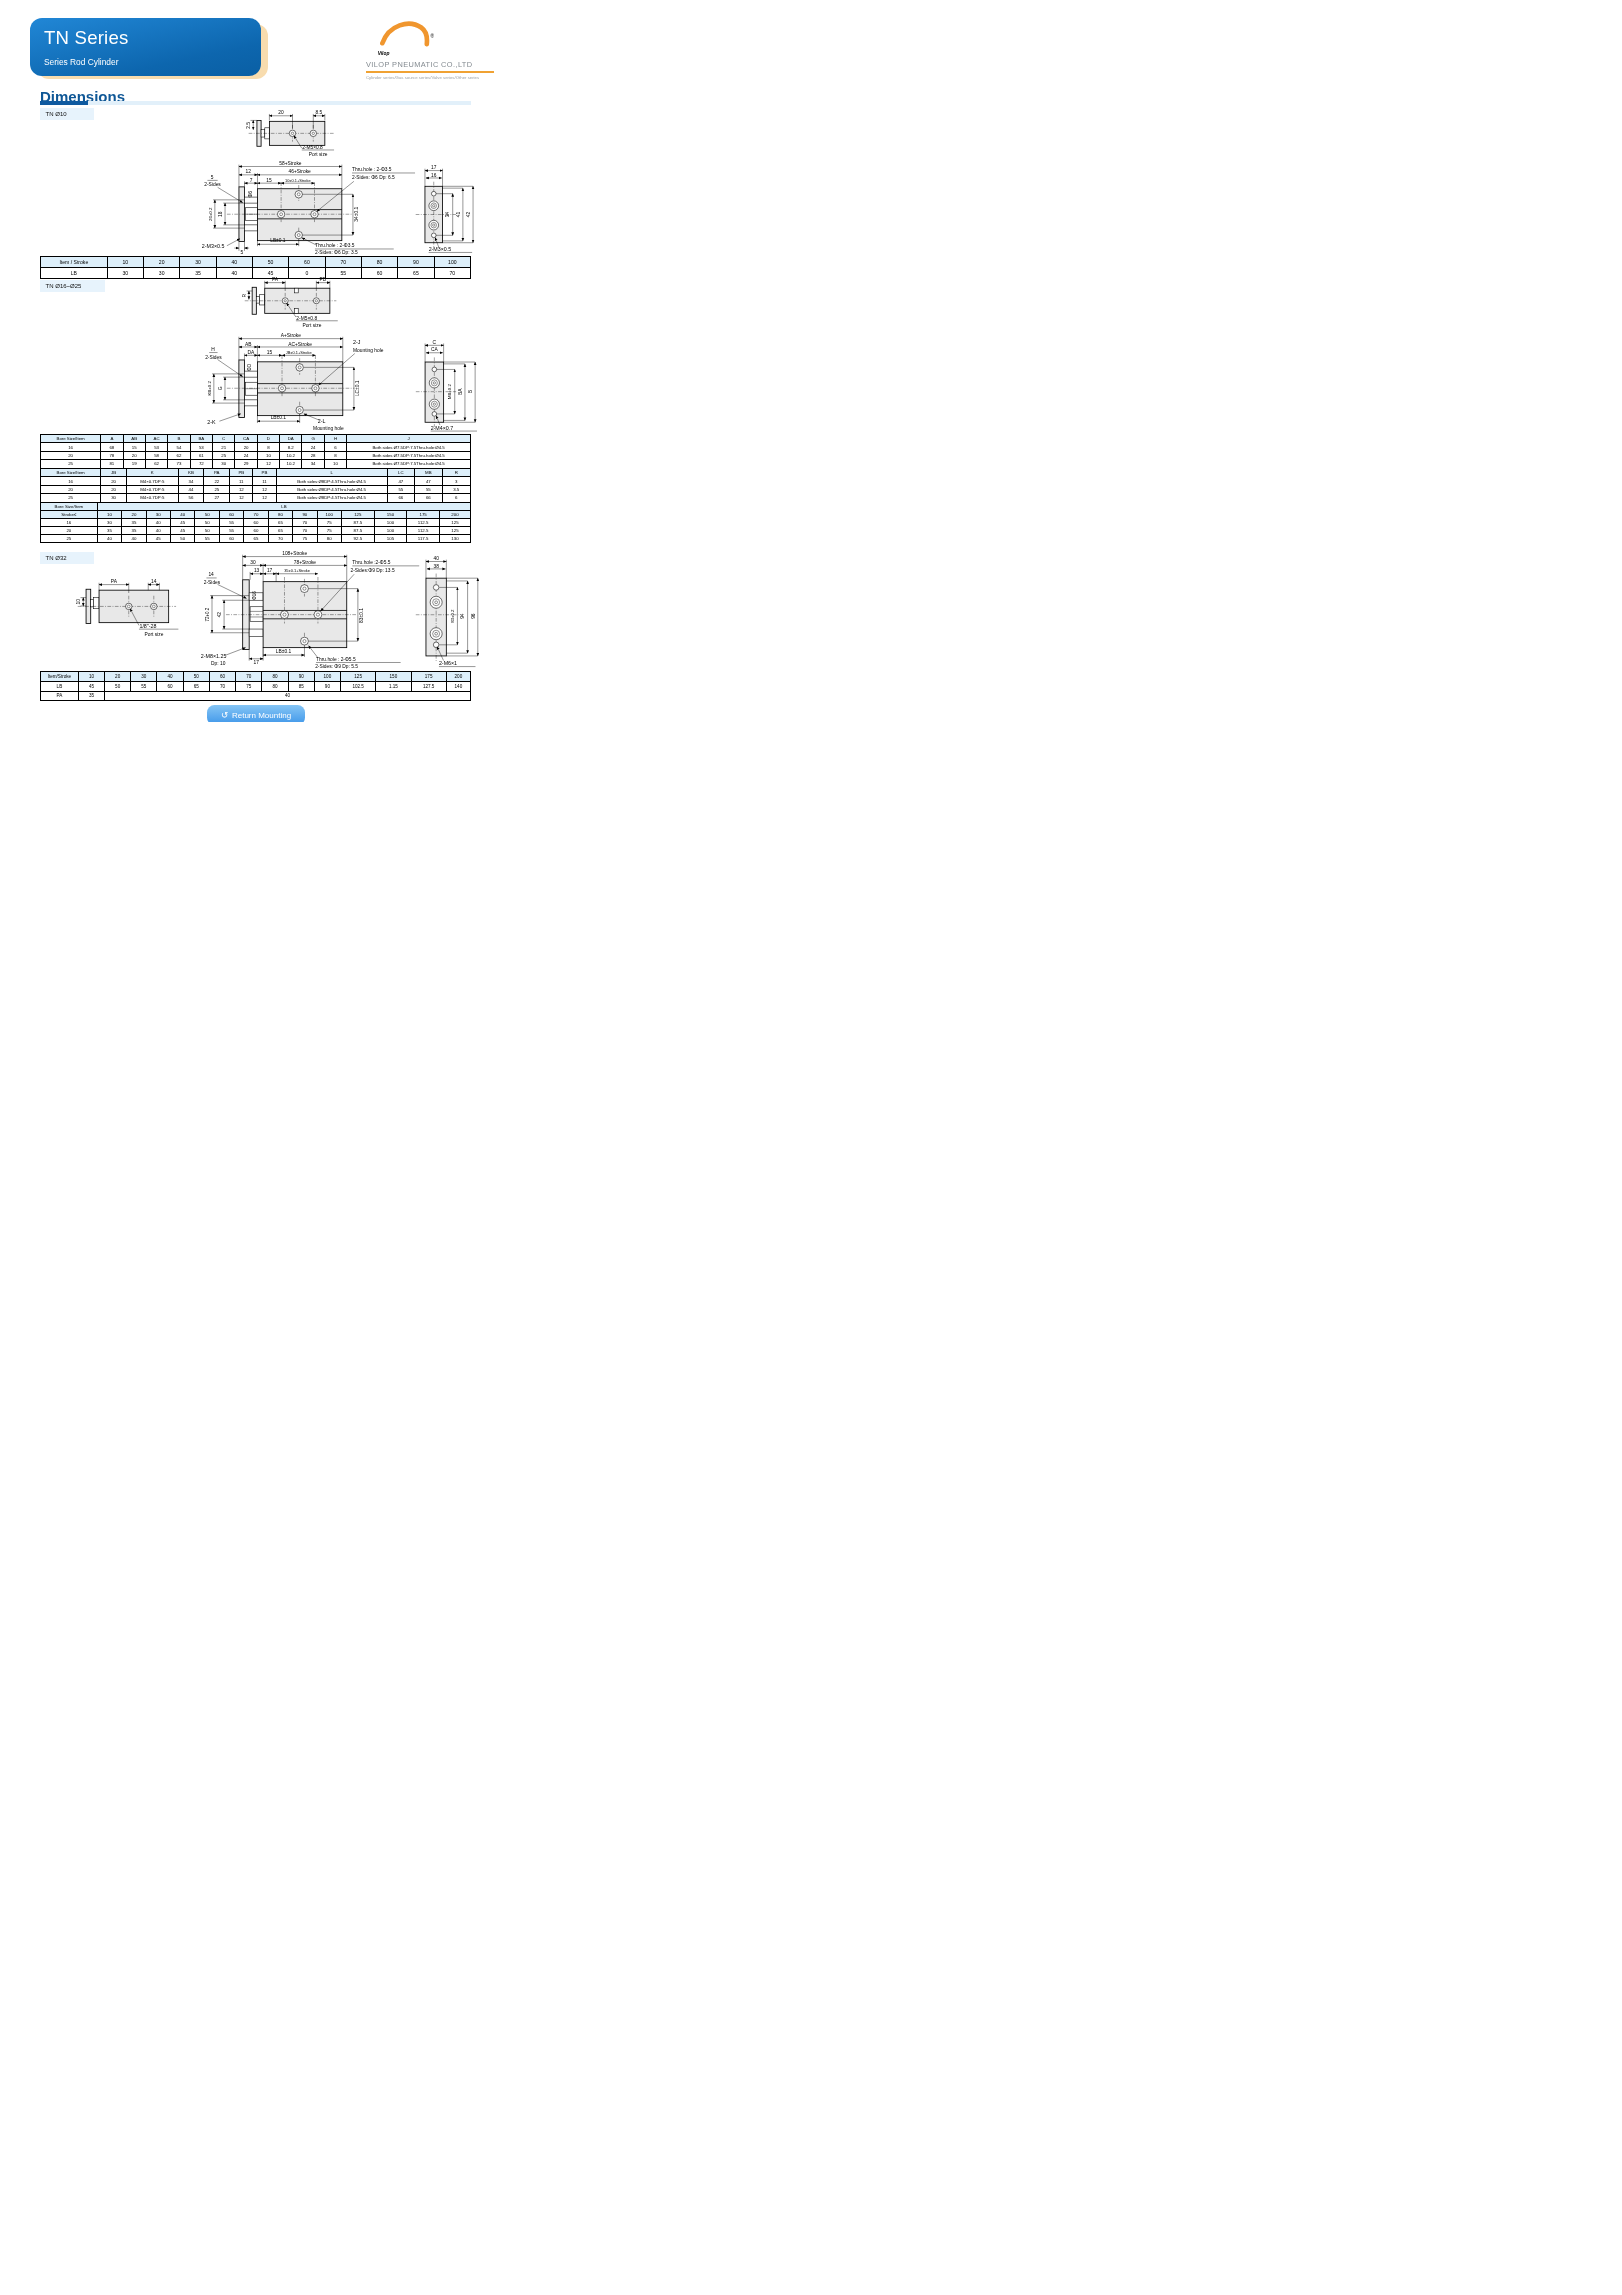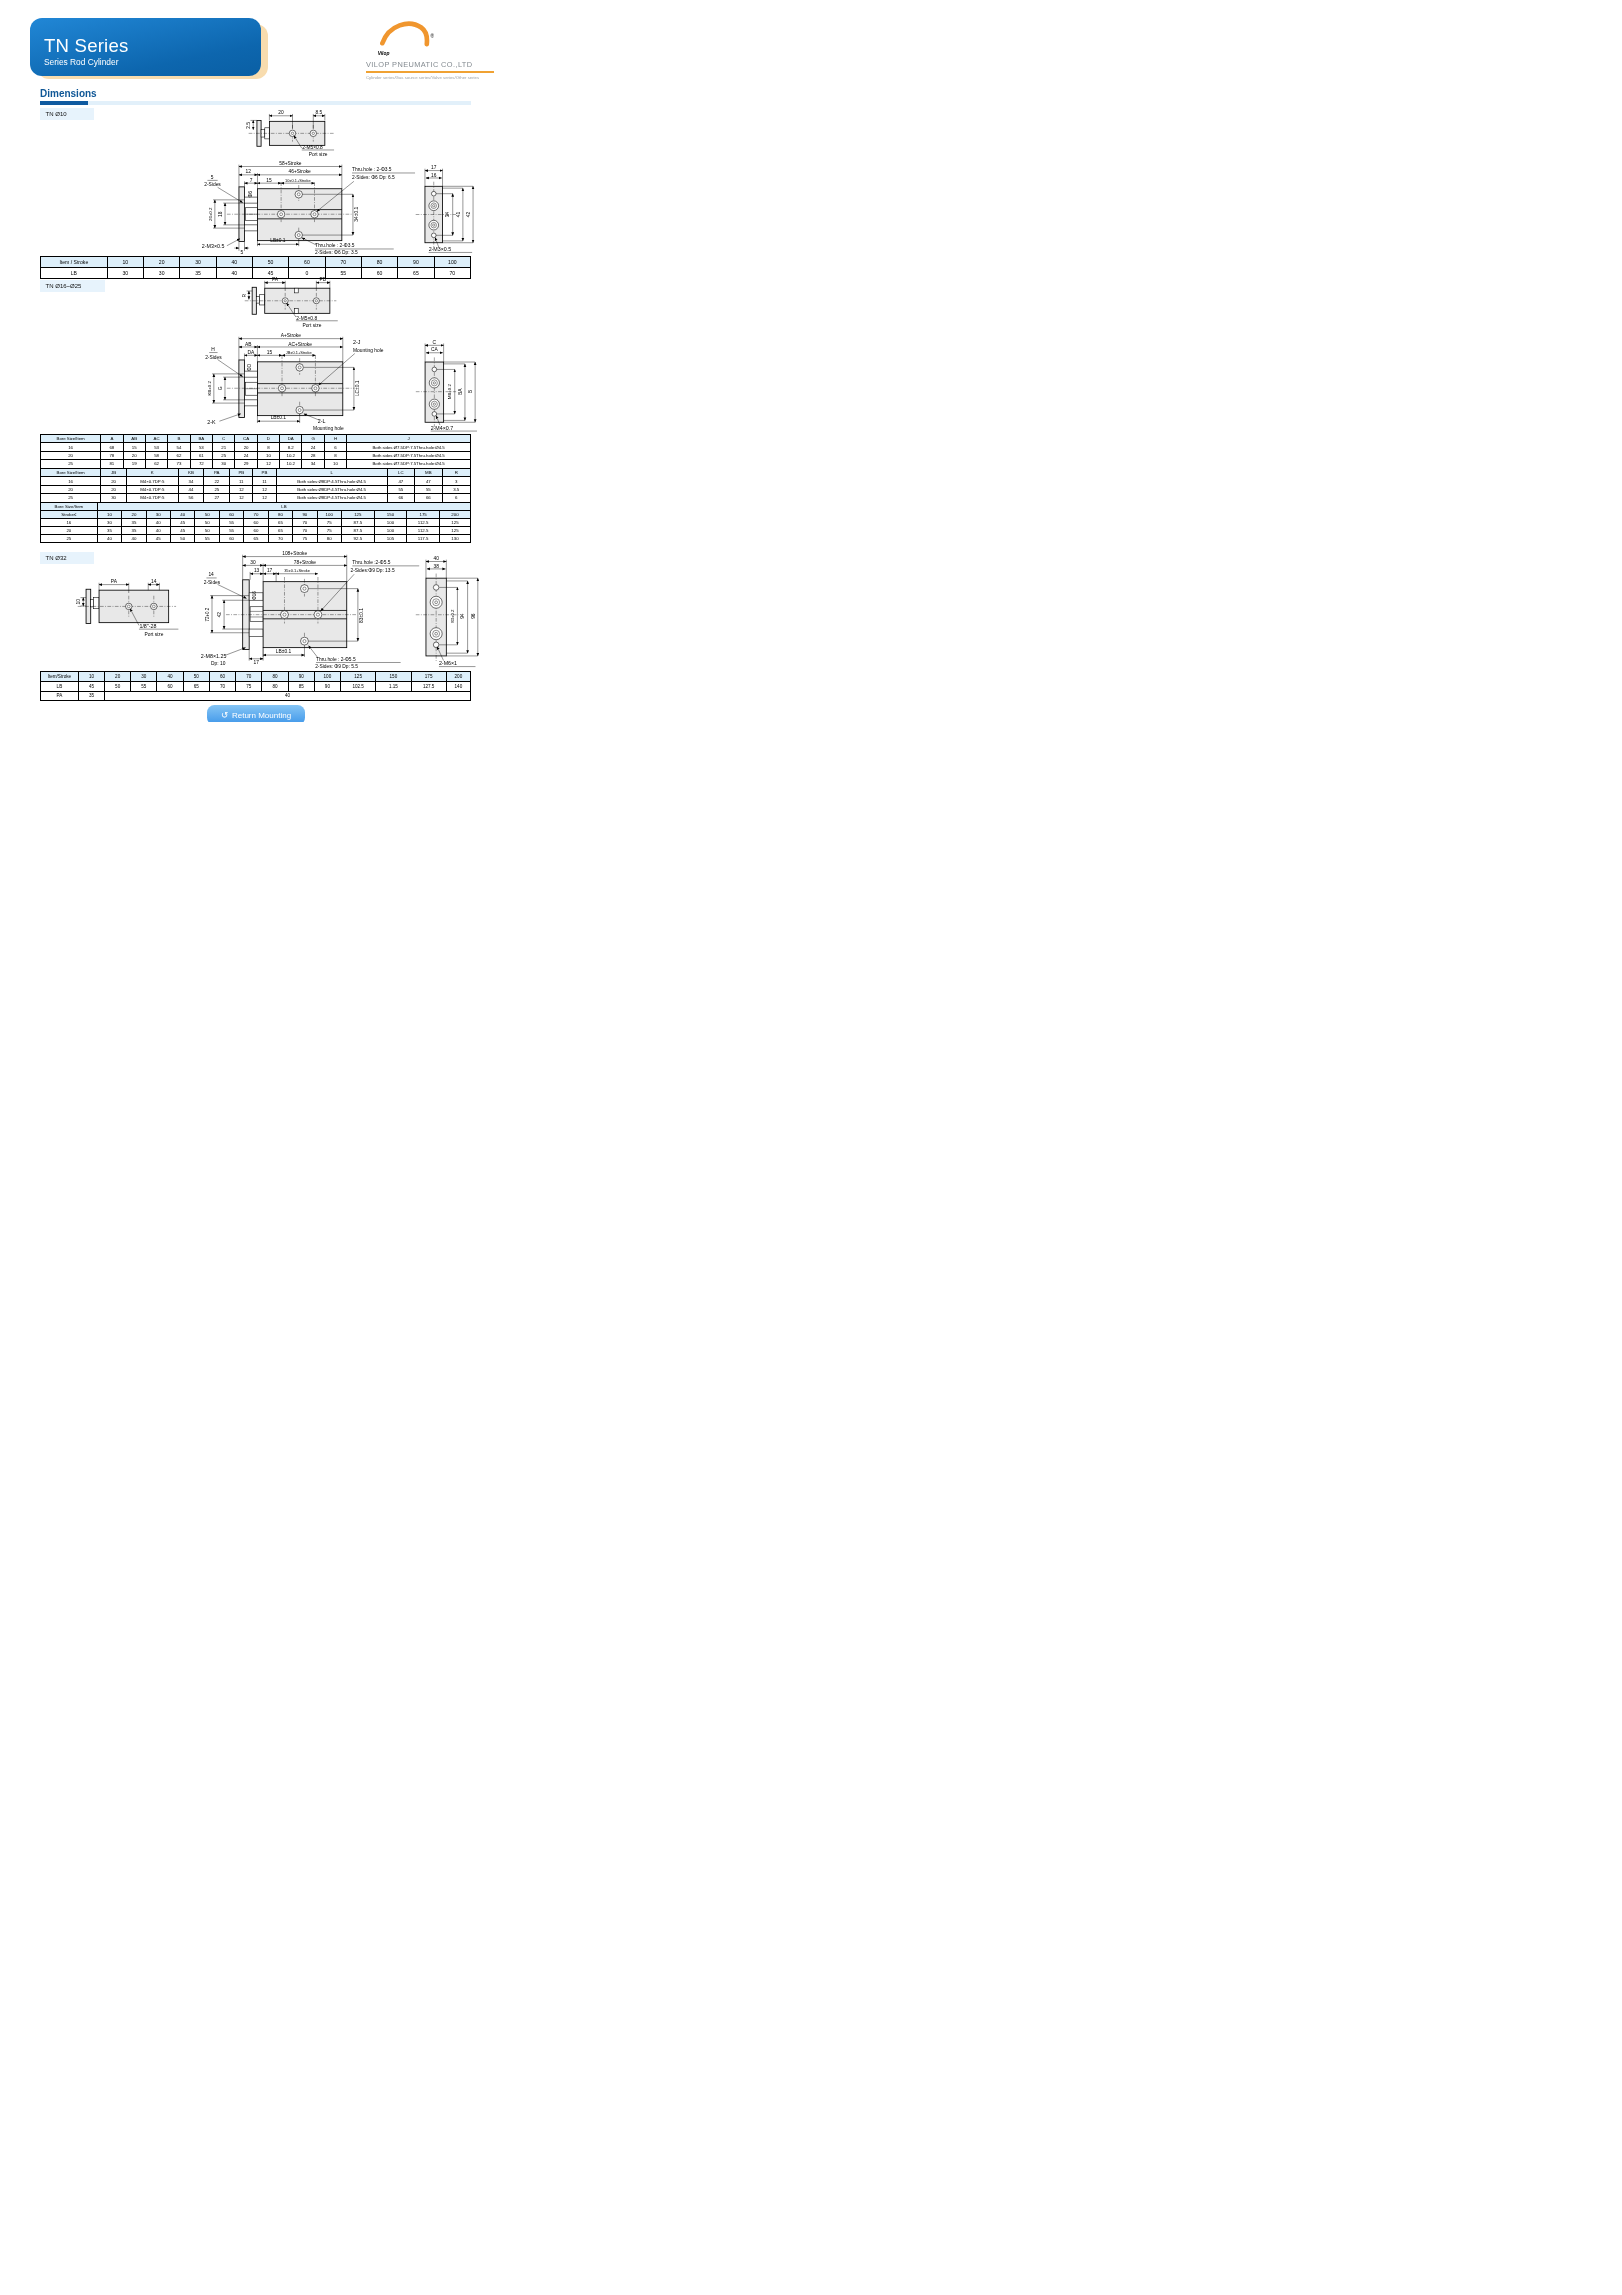--- a/index.html
+++ b/index.html
@@ -2,29 +2,29 @@
 <html style="font-size:7.4px"><head>
 <meta charset="utf-8">
 <style>
   html,body{margin:0;padding:0;background:#fff;}
   .page{position:relative;width:511px;height:722px;background:#fff;overflow:hidden;
         font-family:"Liberation Sans",sans-serif;color:#000;}
   
   .hero-shadow{position:absolute;left:37px;top:24px;width:231px;height:55px;border-radius:12px;background:#f8dcae;}
   .hero{position:absolute;left:30px;top:17.6px;width:231px;height:58px;border-radius:12px;
         background:linear-gradient(168deg,#2187d6 0%,#0d66ae 70%,#0a5fa4 100%);}
-  .hero-title{position:absolute;left:14px;top:9.3px;font-size:18.6px;font-weight:500;color:#fff;letter-spacing:0.2px;margin-top:8px;}
+  .hero-title{position:absolute;left:14px;top:9.3px;font-size:18.6px;font-weight:500;color:#fff;letter-spacing:0.2px;}
   .hero-sub{position:absolute;left:14px;top:39px;font-size:8.4px;font-weight:400;color:#fff;}
   .logo-svg{position:absolute;left:374px;top:18.6px;}
   .company{position:absolute;left:366px;top:60px;width:133px;font-size:7.4px;font-weight:500;
            color:#838a90;letter-spacing:0.4px;white-space:nowrap;}
   .brand-rule{position:absolute;left:366px;top:71px;width:128px;height:1.9px;background:#f0a233;}
   .tagline{position:absolute;left:366px;top:75px;width:133px;font-size:4.3px;color:#9aa1a7;white-space:nowrap;}
   
-  .dim-title{position:absolute;left:40px;top:88px;font-size:10px;font-weight:bold;color:#0f5796;}
+  .dim-title{position:absolute;left:40px;top:88px;font-size:15px;font-weight:bold;color:#0f5796;}
   .rule-dark{position:absolute;left:40px;top:101px;width:48px;height:4.2px;background:#0f5aa0;}
   .rule-light{position:absolute;left:88px;top:101px;width:383px;height:4.2px;background:#e2f0fa;}
   .chip{position:absolute;background:#e7f3fc;font-size:6px;display:flex;align-items:center;
         padding-left:5.6px;height:12px;color:#111;}
   
   svg.dw{position:absolute;overflow:visible;}
   svg text{font-family:"Liberation Sans",sans-serif;font-size:10.5px;fill:#000;}
   svg text.mid{text-anchor:middle;}
   svg text.sm{font-size:8.5px;}
   svg text.md{font-size:9.5px;}

